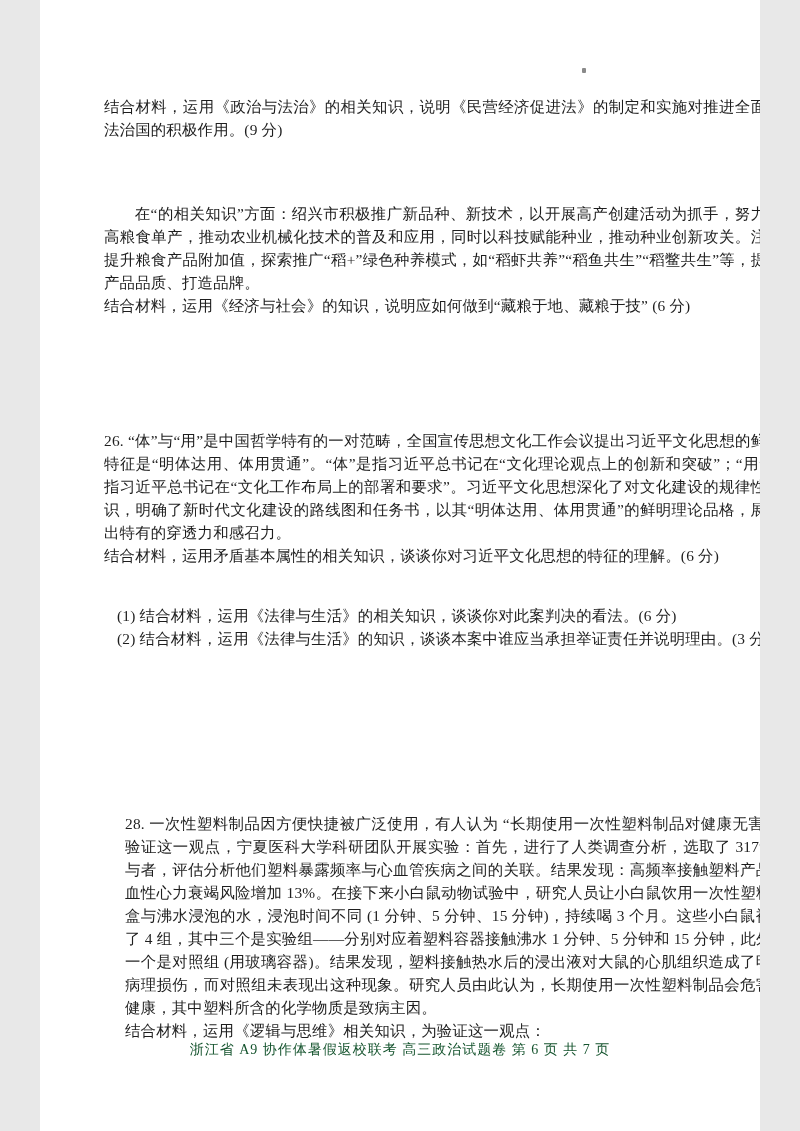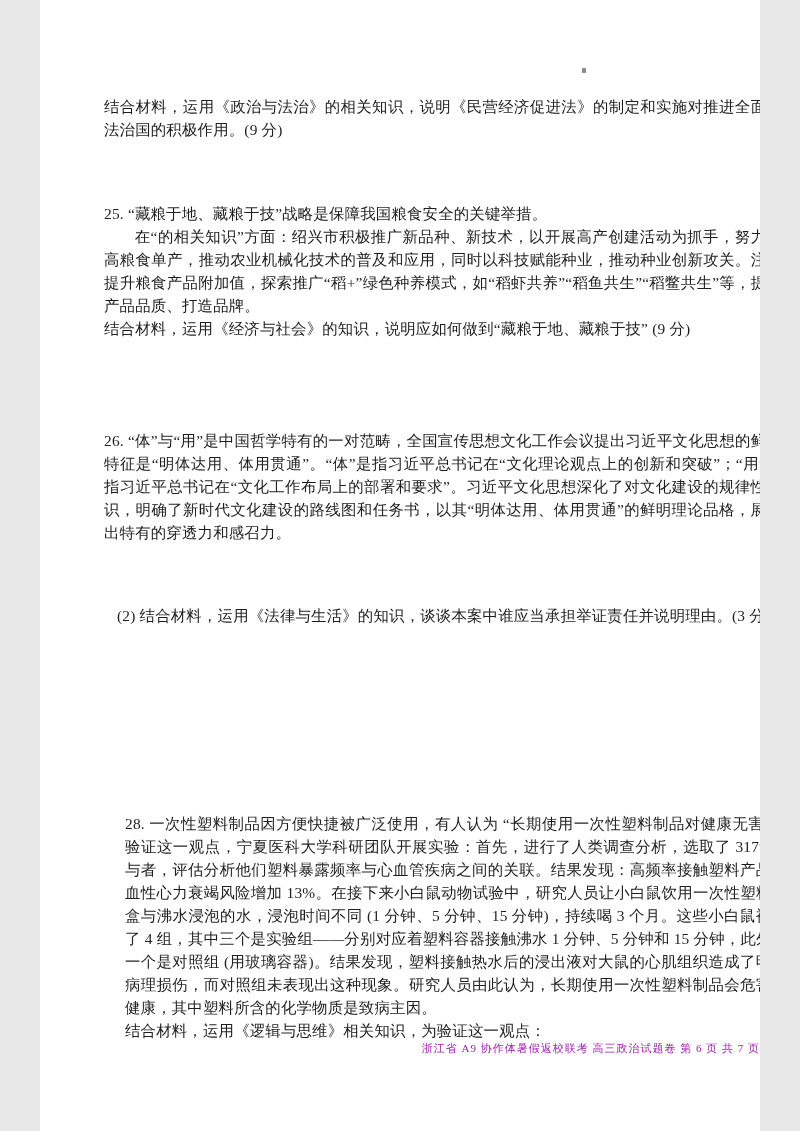--- a/index.html
+++ b/index.html
@@ -36,24 +36,24 @@
   .block-q25 { top: 202px; }
   .block-q26 { top: 429px; }
   .block-q27 { top: 604px; }
   .block-q28 { top: 812px; margin-left: 21px; }
 
   .footer {
     position: absolute;
     left: 0;
     right: 0;
     top: 1041px;
-    text-align: right;
-    font-size: 11px;
+    text-align: center;
+    font-size: 14px;
     letter-spacing: 1px;
-    color: #a21caf;
+    color: #14532d;
     margin: 0;
   }
   .speck {
     position: absolute;
     left: 542px;
     top: 68px;
     width: 4px;
     height: 5px;
     background: #8a8a8a;
     border-radius: 1px;
@@ -64,30 +64,31 @@
 
 <div class="page">
 
   <div class="speck"></div>
 
   <section class="content block-q24">
     <p class="para">结合材料，运用《政治与法治》的相关知识，说明《民营经济促进法》的制定和实施对推进全面依法治国的积极作用。(9 分)</p>
   </section>
 
   <section class="content block-q25">
-    <p class="para">25. “藏粮于地、藏粮于技”战略是保障我国粮食安全的关键举措。</p>
     <p class="para indent2">在“的相关知识”方面：绍兴市积极推广新品种、新技术，以开展高产创建活动为抓手，努力提高粮食单产，推动农业机械化技术的普及和应用，同时以科技赋能种业，推动种业创新攻关。注重提升粮食产品附加值，探索推广“稻+”绿色种养模式，如“稻虾共养”“稻鱼共生”“稻鳖共生”等，提升产品品质、打造品牌。</p>
-    <p class="para">结合材料，运用《经济与社会》的知识，说明应如何做到“藏粮于地、藏粮于技” (9 分)</p>
+    <p class="para">结合材料，运用《经济与社会》的知识，说明应如何做到“藏粮于地、藏粮于技” (6 分)</p>
   </section>
 
   <section class="content block-q26">
     <p class="para">26. “体”与“用”是中国哲学特有的一对范畴，全国宣传思想文化工作会议提出习近平文化思想的鲜明特征是“明体达用、体用贯通”。“体”是指习近平总书记在“文化理论观点上的创新和突破”；“用”是指习近平总书记在“文化工作布局上的部署和要求”。习近平文化思想深化了对文化建设的规律性认识，明确了新时代文化建设的路线图和任务书，以其“明体达用、体用贯通”的鲜明理论品格，展现出特有的穿透力和感召力。</p>
+    <p class="para">结合材料，运用矛盾基本属性的相关知识，谈谈你对习近平文化思想的特征的理解。(6 分)</p>
   </section>
 
   <section class="content block-q27">
+    <p class="para subq">(1) 结合材料，运用《法律与生活》的相关知识，谈谈你对此案判决的看法。(6 分)</p>
     <p class="para subq">(2) 结合材料，运用《法律与生活》的知识，谈谈本案中谁应当承担举证责任并说明理由。(3 分)</p>
   </section>
 
   <section class="content block-q28">
     <p class="para">28. 一次性塑料制品因方便快捷被广泛使用，有人认为 “长期使用一次性塑料制品对健康无害”。为验证这一观点，宁夏医科大学科研团队开展实验：首先，进行了人类调查分析，选取了 3179 名参与者，评估分析他们塑料暴露频率与心血管疾病之间的关联。结果发现：高频率接触塑料产品，充血性心力衰竭风险增加 13%。在接下来小白鼠动物试验中，研究人员让小白鼠饮用一次性塑料外卖盒与沸水浸泡的水，浸泡时间不同 (1 分钟、5 分钟、15 分钟)，持续喝 3 个月。这些小白鼠被分成了 4 组，其中三个是实验组——分别对应着塑料容器接触沸水 1 分钟、5 分钟和 15 分钟，此外还有一个是对照组 (用玻璃容器)。结果发现，塑料接触热水后的浸出液对大鼠的心肌组织造成了明显的病理损伤，而对照组未表现出这种现象。研究人员由此认为，长期使用一次性塑料制品会危害人体健康，其中塑料所含的化学物质是致病主因。</p>
     <p class="para">结合材料，运用《逻辑与思维》相关知识，为验证这一观点：</p>
   </section>
 
   <p class="footer">浙江省 A9 协作体暑假返校联考 高三政治试题卷 第 6 页 共 7 页</p>
 

